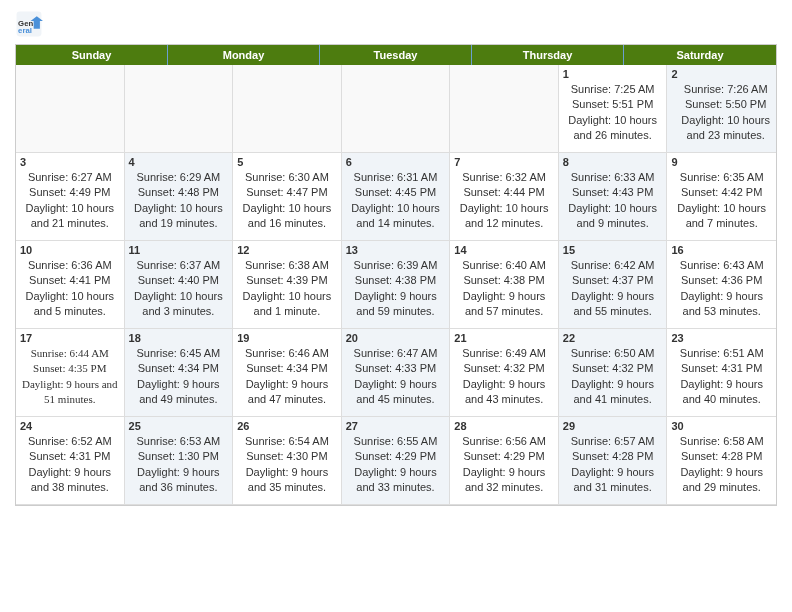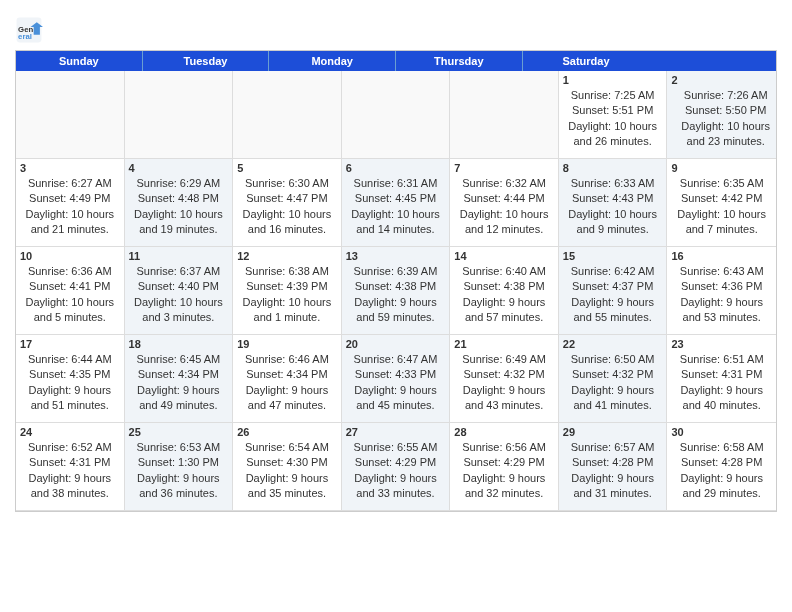--- a/index.html
+++ b/index.html
@@ -6,21 +6,21 @@
     body {
       width: 792px;
       height: 612px;
       font-family: Arial, sans-serif;
       background: #fff;
       overflow: hidden;
     }
     .page {
       width: 792px;
       height: 430px;
-      padding: 16px 15px;
+      padding: 10px 15px;
       display: flex;
       flex-direction: column;
     }
     .header {
       display: flex;
       justify-content: space-between;
       align-items: flex-start;
       margin-bottom: 6px;
     }
     .logo {
@@ -53,22 +53,22 @@
       font-size: 14px;
       font-weight: normal;
       color: #555;
     }
     .calendar {
       flex: 1;
       border: 1px solid #ccc;
     }
     .cal-header {
       display: grid;
-      grid-template-columns: repeat(6, 1fr);
-      background: #1d4ed8;
+      grid-template-columns: repeat(5, 1fr);
+      background: #4d7c0f;
     }
     .cal-header-cell {
       color: #fff;
       font-size: 11px;
       font-weight: bold;
       text-align: center;
       padding: 4px 2px;
       border-right: 1px solid #6a9fd1;
     }
     .cal-header-cell:last-child { border-right: none; }
@@ -124,22 +124,22 @@
     </div>
     <div class="title-section">
       <h1></h1>
       <h2></h2>
     </div>
   </div>
 
   <div class="calendar">
     <div class="cal-header">
     <div class="cal-header-cell">Sunday</div>
+        <div class="cal-header-cell">Monday</div>
         <div class="cal-header-cell">Tuesday</div>
-        <div class="cal-header-cell">Monday</div>
         <div class="cal-header-cell">Thursday</div>
         <div class="cal-header-cell">Saturday</div>
       </div>
     <div class="cal-grid">
     <div class="cal-cell empty"></div>
         <div class="cal-cell empty"></div>
         <div class="cal-cell empty"></div>
         <div class="cal-cell empty"></div>
         <div class="cal-cell empty"></div>
         <div class="cal-cell">
@@ -233,21 +233,21 @@
 Daylight: 9 hours and 55 minutes.</div>
         </div>
         <div class="cal-cell">
           <span class="day-num">16</span>
           <div class="cell-text" style="white-space: pre-line;">Sunrise: 6:43 AM
 Sunset: 4:36 PM
 Daylight: 9 hours and 53 minutes.</div>
         </div>
         <div class="cal-cell">
           <span class="day-num">17</span>
-          <div class="cell-text" style="white-space: pre-line;">Sunrise: 6:44 AM
+          <div class="cell-text" style="white-space: pre-line; font-family: Liberation Serif, serif;">Sunrise: 6:44 AM
 Sunset: 4:35 PM
 Daylight: 9 hours and 51 minutes.</div>
         </div>
         <div class="cal-cell shade">
           <span class="day-num">18</span>
           <div class="cell-text" style="white-space: pre-line;">Sunrise: 6:45 AM
 Sunset: 4:34 PM
 Daylight: 9 hours and 49 minutes.</div>
         </div>
         <div class="cal-cell">

